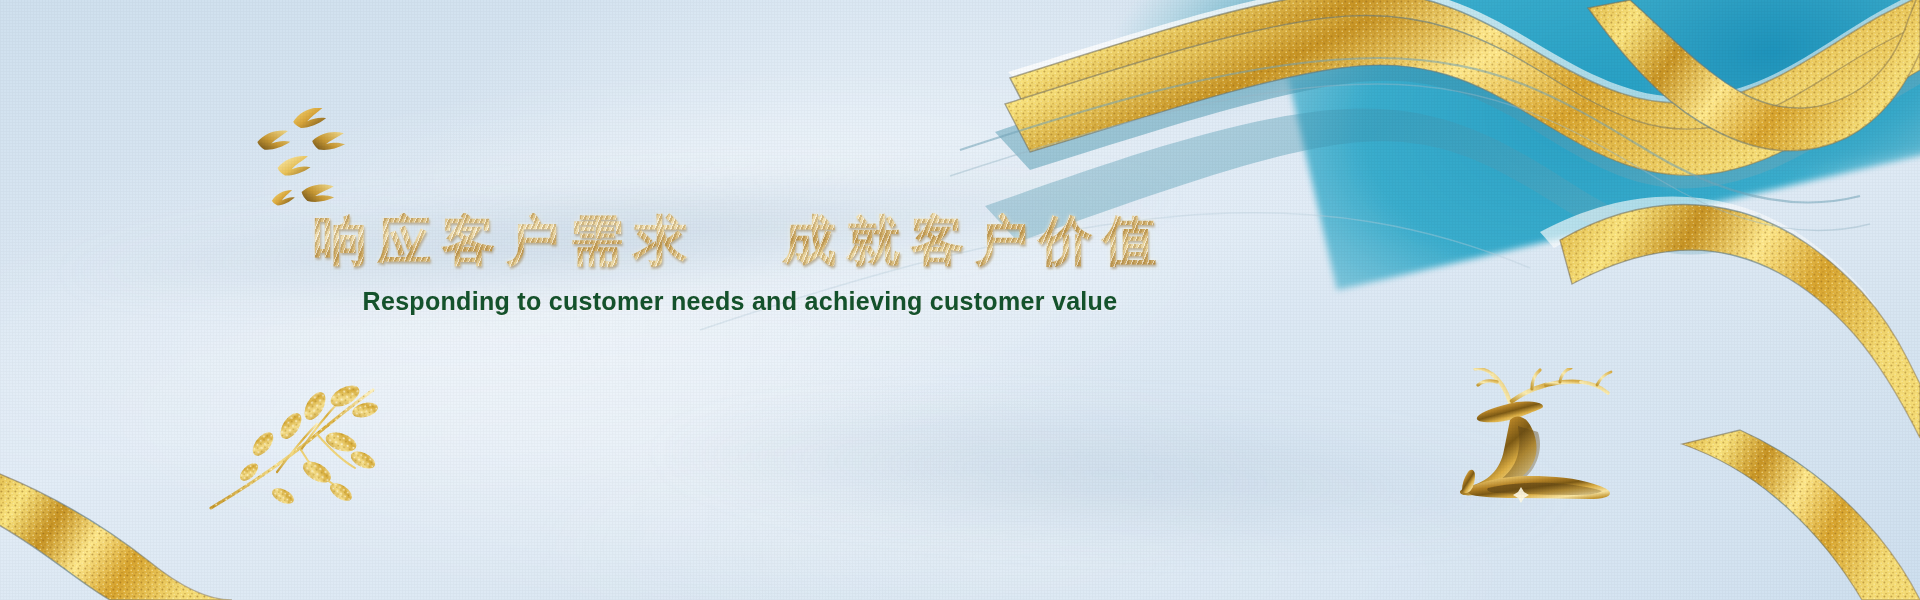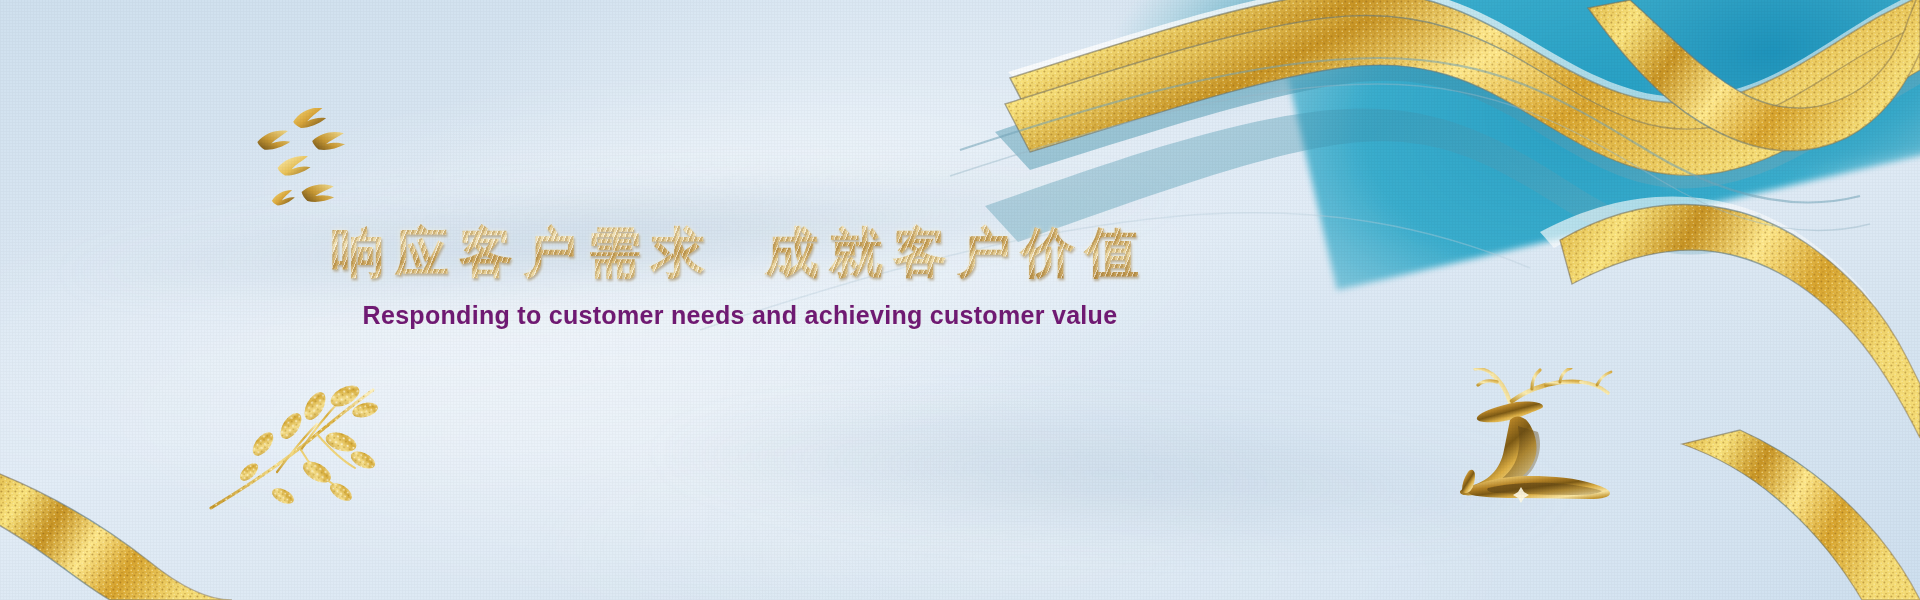--- a/index.html
+++ b/index.html
@@ -116,22 +116,22 @@
   .headline-block {
     position: absolute;
     left: 0;
     top: 205px;
     width: 1480px;
     text-align: center;
     z-index: 6;
   }
 
   .headline {
-    margin: 16px;
-    font-family: Liberation Sans, sans-serif;
+    margin: 8px;
+    font-family: Liberation Mono, monospace;
     font-size: 54px;
     font-weight: 700;
     letter-spacing: 10px;
     line-height: 1.18;
     white-space: pre;
     background-image:
       repeating-linear-gradient(112deg,
         rgba(255,255,255,0.55) 0px, rgba(255,255,255,0.55) 1px,
         rgba(150,108,40,0.30) 1px, rgba(150,108,40,0.30) 3px,
         rgba(255,255,255,0.0) 3px, rgba(255,255,255,0.0) 5px),
@@ -150,21 +150,21 @@
     filter: drop-shadow(1px 2px 1px rgba(120,88,34,0.40))
             drop-shadow(0 0 2px rgba(255,248,220,0.55));
   }
 
   .subhead {
     margin: 10px 0 0 0;
     font-family: "Liberation Sans", sans-serif;
     font-size: 25px;
     font-weight: 700;
     letter-spacing: 0.3px;
-    color: #701a75;
+    color: #14532d;
     text-shadow: 0 1px 1px rgba(255,255,255,0.55), 0 0 1px rgba(150,110,60,0.30);
   }
 
   
   .birds {
     position: absolute;
     left: 250px;
     top: 108px;
     width: 135px;
     height: 115px;

